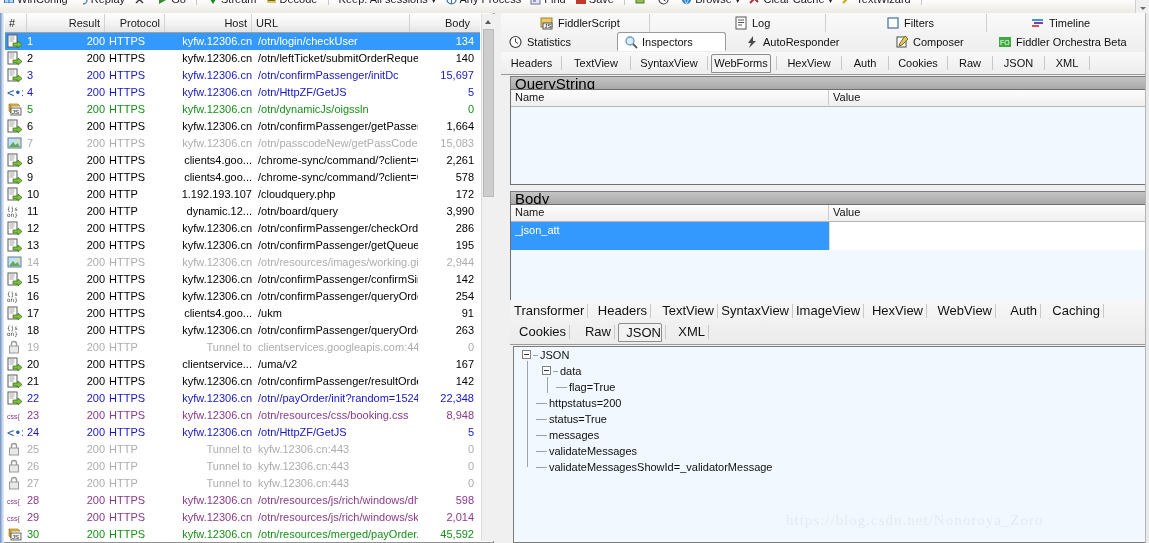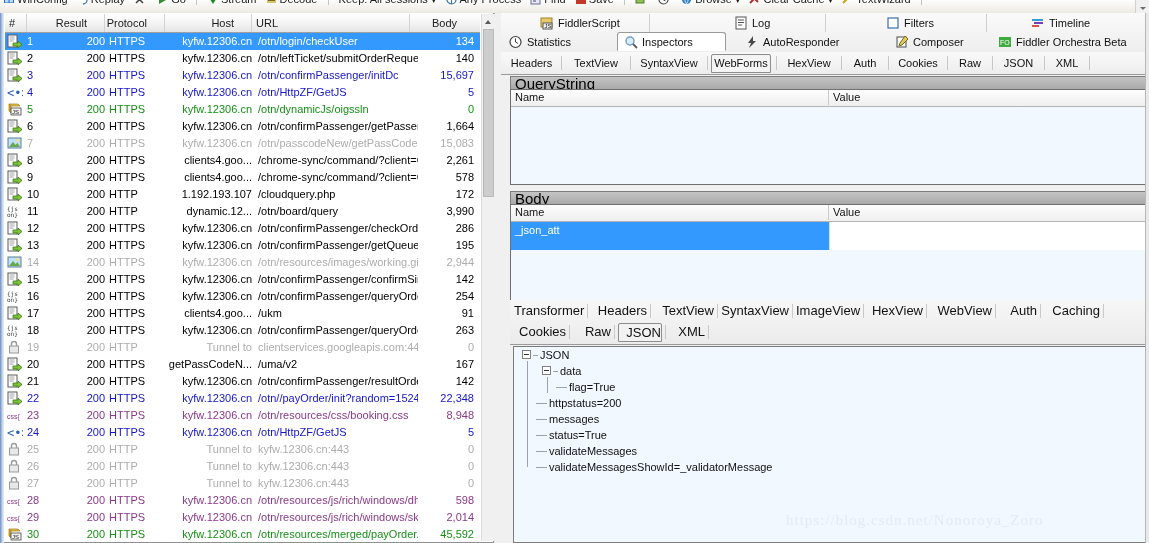--- a/index.html
+++ b/index.html
@@ -54,21 +54,21 @@
     border-bottom:1px solid #a0a0a0;
     box-sizing:border-box;
   }
   .sess-head .hc{
     position:absolute;top:0;height:18px;line-height:18px;
     font-size:11px;color:#1a1a1a;
     border-right:1px solid #d3d3d3;
     box-sizing:border-box;
     overflow:hidden;
   }
-  .sess-head .hc.r{text-align:right;padding-right:17px;}
+  .sess-head .hc.r{text-align:right;padding-right:4px;}
   .sess-head .hc.l{text-align:left;padding-left:4px;}
 
   .rows{position:absolute;left:5px;top:33px;width:475px;height:508px;overflow:hidden;}
   .row{position:relative;height:17px;line-height:17px;white-space:nowrap;}
   .row.sel{background:#3399ff;}
   .row .c{position:absolute;top:0;height:17px;overflow:hidden;text-overflow:clip;font-size:11px;}
   .row .c.r{text-align:right;}
   .row .c.l{text-align:left;}
   .c-num{left:22px;width:40px;}
   .c-result{left:48px;width:52px;text-align:right;}
@@ -611,21 +611,21 @@
       </div>
       <div class="row">
         <span class="ico"><svg width="16" height="15">
             <rect x="1" y="1" width="9" height="12" fill="#ffffff" stroke="#5a5a5a"></rect>
             <path d="M2.5 3 h5 M2.5 5 h5 M2.5 7 h4" stroke="#9a9a9a" stroke-width="0.9"></path>
             <path d="M6 9 h5 v-2 l4 3.5 -4 3.5 v-2 h-5 z" fill="#7cc43c" stroke="#3f7a14" stroke-width="0.8"></path>
           </svg></span>
         <span class="c c-num l t-black">20</span>
         <span class="c c-result r t-black">200</span>
         <span class="c c-proto l t-black">HTTPS</span>
-        <span class="c c-host r t-black">getPassCodeN...</span>
+        <span class="c c-host r t-black">clientservice...</span>
         <span class="c c-url l t-black">/uma/v2</span>
         <span class="c c-body r t-black">167</span>
       </div>
       <div class="row">
         <span class="ico"><svg width="16" height="15">
             <rect x="1" y="1" width="9" height="12" fill="#ffffff" stroke="#5a5a5a"></rect>
             <path d="M2.5 3 h5 M2.5 5 h5 M2.5 7 h4" stroke="#9a9a9a" stroke-width="0.9"></path>
             <path d="M6 9 h5 v-2 l4 3.5 -4 3.5 v-2 h-5 z" fill="#7cc43c" stroke="#3f7a14" stroke-width="0.8"></path>
           </svg></span>
         <span class="c c-num l t-black">21</span>
@@ -920,25 +920,25 @@
       <div class="jnode">
         <span class="jdash" style="left: 42px; width: 11px;"></span>
         <span class="jtext" style="left: 55px;">flag=True</span>
       </div>
       <div class="jnode">
         <span class="jdash" style="left: 22px; width: 11px;"></span>
         <span class="jtext" style="left: 35px;">httpstatus=200</span>
       </div>
       <div class="jnode">
         <span class="jdash" style="left: 22px; width: 11px;"></span>
-        <span class="jtext" style="left: 35px;">messages</span>
+        <span class="jtext" style="left: 35px;">status=True</span>
       </div>
       <div class="jnode">
         <span class="jdash" style="left: 22px; width: 11px;"></span>
-        <span class="jtext" style="left: 35px;">status=True</span>
+        <span class="jtext" style="left: 35px;">messages</span>
       </div>
       <div class="jnode">
         <span class="jdash" style="left: 22px; width: 11px;"></span>
         <span class="jtext" style="left: 35px; text-align: center;">validateMessages</span>
       </div>
       <div class="jnode">
         <span class="jdash" style="left: 22px; width: 11px;"></span>
         <span class="jtext" style="left: 35px;">validateMessagesShowId=_validatorMessage</span>
       </div>
       <div class="jvline" style="left: 13px; top: 14px; height: 106px;"></div>

